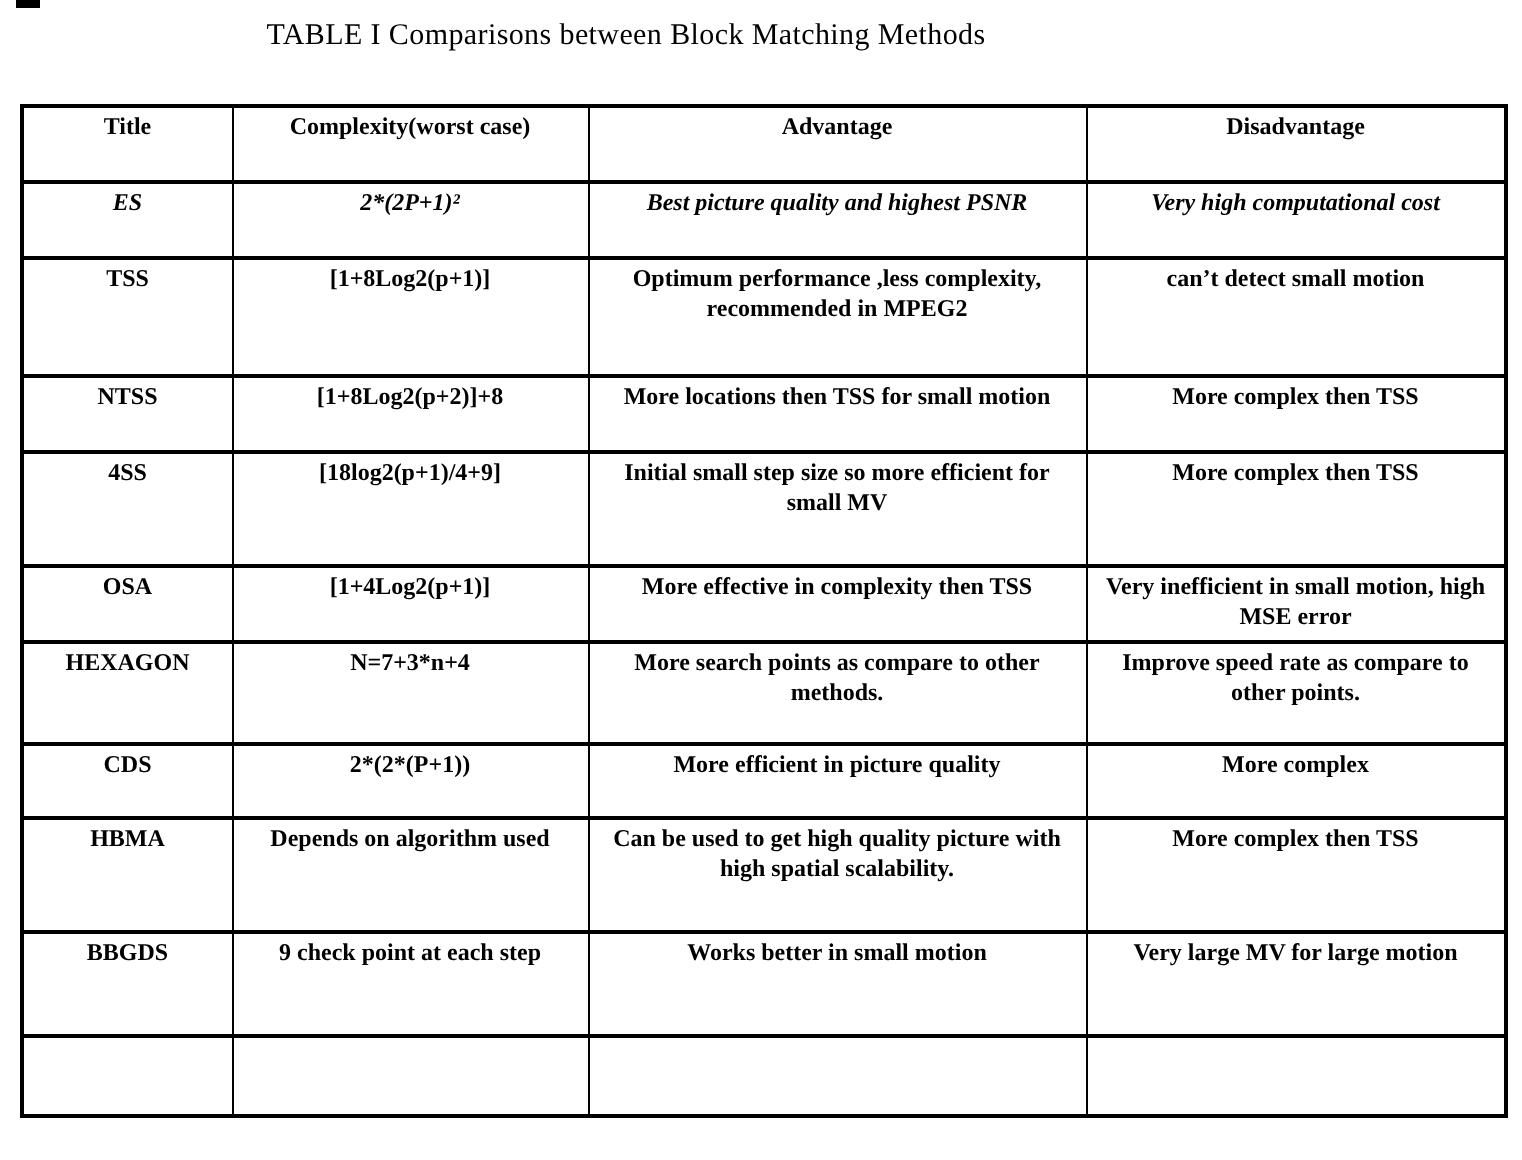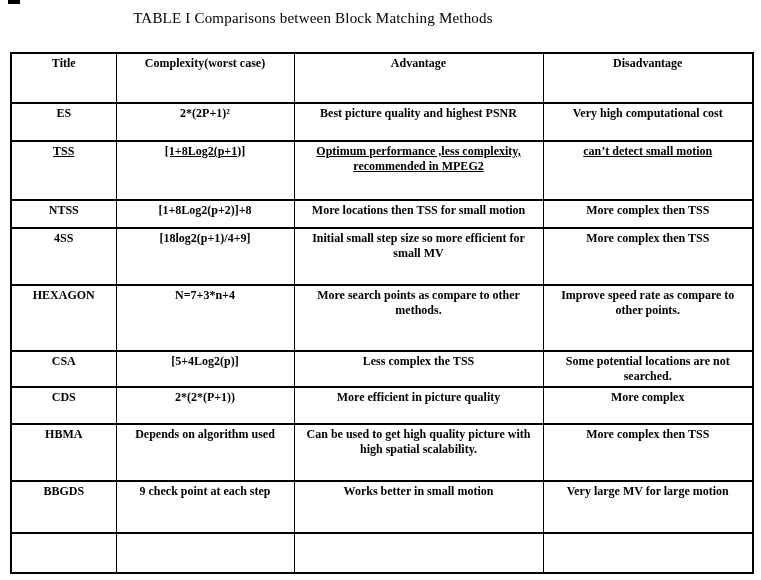--- a/index.html
+++ b/index.html
@@ -48,21 +48,21 @@
     border-top: 2px solid #000;
     border-bottom: 2px solid #000;
     vertical-align: top;
     text-align: center;
     font-weight: bold;
     font-size: 12px;
     line-height: 1.25;
     padding: 2px 6px 0 6px;
     overflow: hidden;
   }
-  thead tr { height: 50px; }
+  thead tr { height: 38px; }
   col.c-title    { width: 105px; }
   col.c-complex  { width: 178px; }
   col.c-adv      { width: 249px; }
   col.c-dis      { width: 210px; }
 </style>
 </head>
 <body>
 
 <div class="scan-artifact"></div>
 
@@ -77,55 +77,55 @@
   </colgroup>
   <thead>
     <tr id="header-row">
         <th>Title</th>
         <th>Complexity(worst case)</th>
         <th>Advantage</th>
         <th>Disadvantage</th>
       </tr>
   </thead>
   <tbody id="table-body">
-      <tr style="height: 38px;">
+      <tr style="height: 38px; font-style: italic;">
         <td>ES</td>
         <td>2*(2P+1)²</td>
         <td>Best picture quality and highest PSNR</td>
         <td>Very high computational cost</td>
       </tr>
-      <tr style="height: 59px; text-decoration: underline;">
+      <tr style="height: 59px;">
         <td>TSS</td>
         <td>[1+8Log2(p+1)]</td>
         <td>Optimum performance ,less complexity, recommended in MPEG2</td>
         <td>can’t detect small motion</td>
       </tr>
-      <tr style="height: 28px; margin-top: 36px;">
+      <tr style="height: 38px; margin-top: 36px;">
         <td>NTSS</td>
         <td>[1+8Log2(p+2)]+8</td>
         <td>More locations then TSS for small motion</td>
         <td>More complex then TSS</td>
       </tr>
       <tr style="height: 57px; border-radius: 28px;">
         <td>4SS</td>
         <td>[18log2(p+1)/4+9]</td>
         <td>Initial small step size so more efficient for small MV</td>
         <td>More complex then TSS</td>
       </tr>
-      <tr style="height: 66px;">
+      <tr style="height: 38px;">
+        <td>OSA</td>
+        <td>[1+4Log2(p+1)]</td>
+        <td>More effective in complexity then TSS</td>
+        <td>Very inefficient in small motion, high MSE error</td>
+      </tr>
+      <tr style="height: 51px;">
         <td>HEXAGON</td>
         <td>N=7+3*n+4</td>
         <td>More search points as compare to other methods.</td>
         <td>Improve speed rate as compare to other points.</td>
-      </tr>
-      <tr style="height: 36px;">
-        <td>CSA</td>
-        <td>[5+4Log2(p)]</td>
-        <td>Less complex the TSS</td>
-        <td>Some potential locations are not searched.</td>
       </tr>
       <tr style="height: 37px;">
         <td>CDS</td>
         <td>2*(2*(P+1))</td>
         <td>More efficient in picture quality</td>
         <td>More complex</td>
       </tr>
       <tr style="height: 57px;">
         <td>HBMA</td>
         <td>Depends on algorithm used</td>

